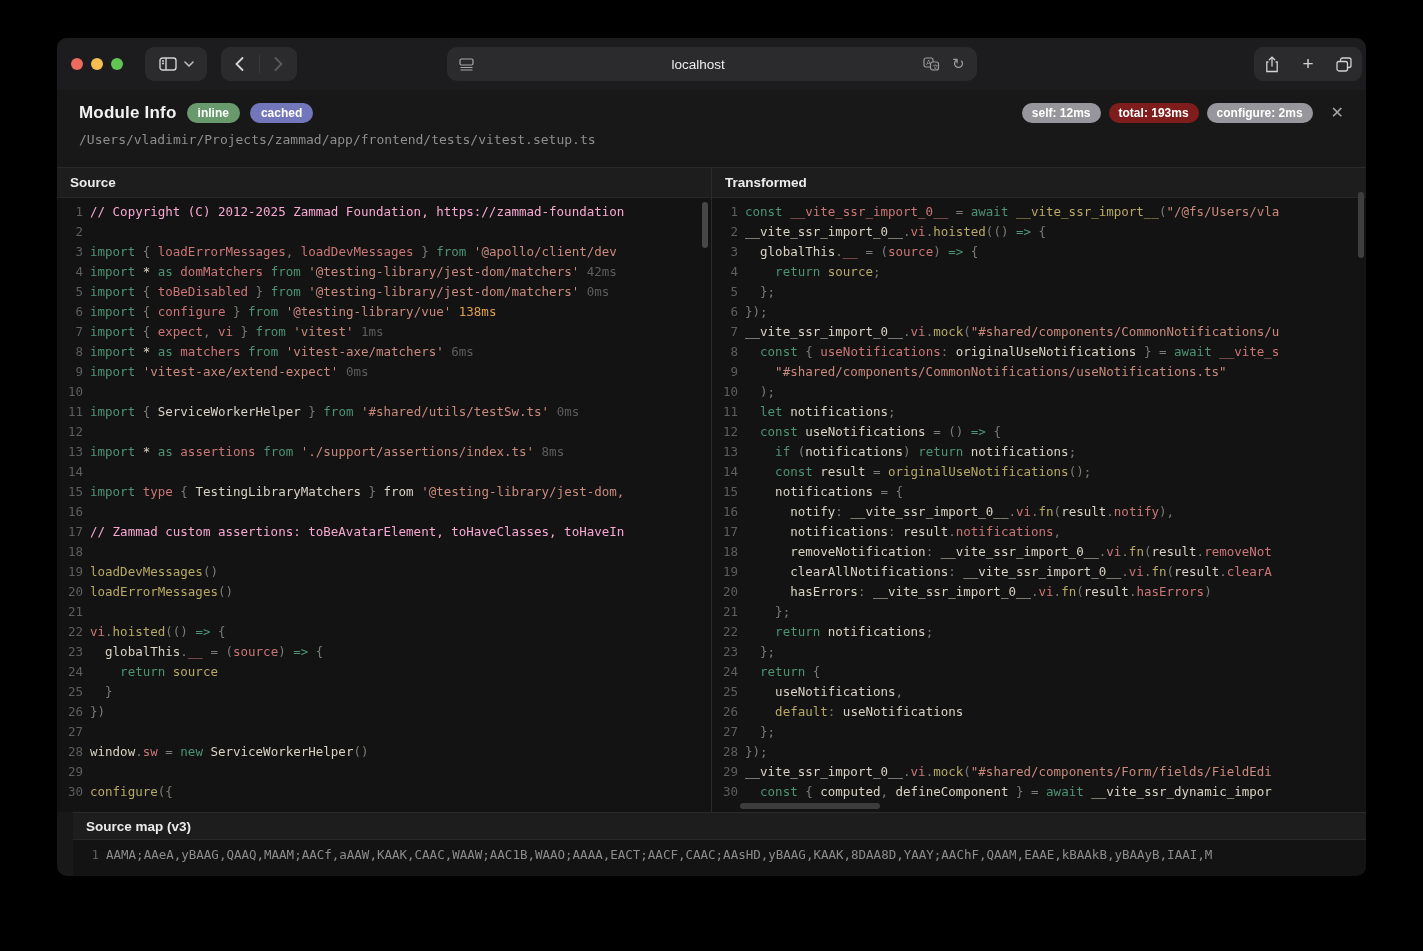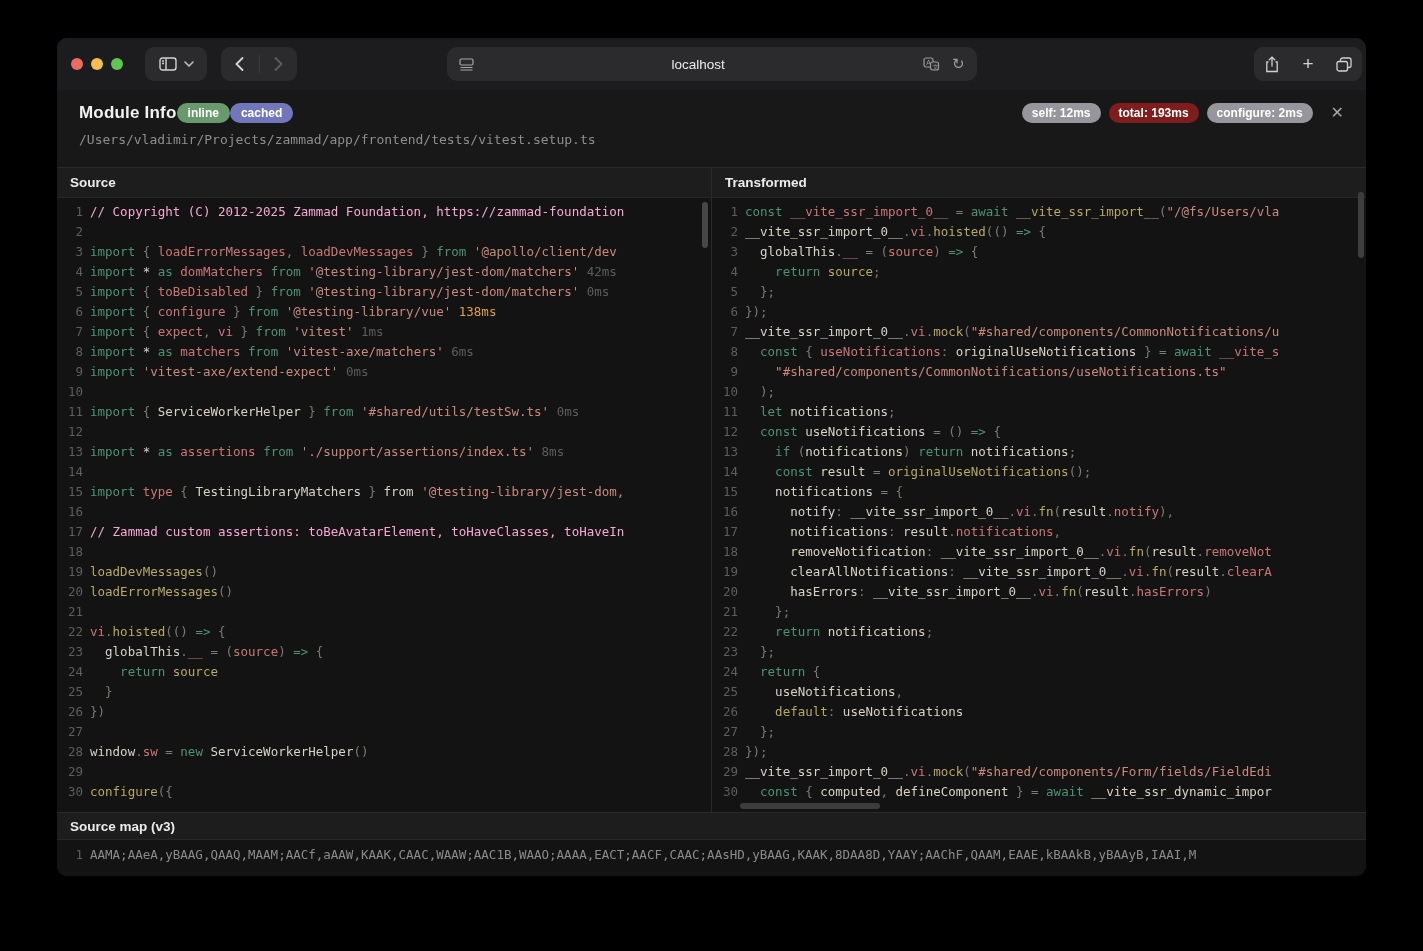--- a/index.html
+++ b/index.html
@@ -27,21 +27,21 @@
   .url-text { flex:1; text-align:center; color:#ededed; font-size:13.5px; }
   .url-icons-right { display:flex; align-items:center; gap:12px; color:#9b9b9b; }
   .right-cluster { margin-left:auto; width:108px; gap:0; display:flex; }
   .right-cluster .seg { flex:1; height:100%; display:flex; align-items:center; justify-content:center; }
   svg.icon { display:block; }
 
   
   .mod-header { height:77px; padding:13px 22px 0 22px; position:relative; }
   .mod-row1 { display:flex; align-items:center; }
   .mod-title { color:#f2f2f2; font-size:17px; font-weight:bold; letter-spacing:.2px; }
-  .badge { color:#fff; font-size:12px; font-weight:bold;
+  .badge { margin-left:10px; color:#fff; font-size:12px; font-weight:bold;
     padding:3px 11px; border-radius:11px; }
   .tpill { margin-left:8px; color:#fff; font-size:12px; font-weight:bold;
     padding:3px 10px; border-radius:10px; }
   .pill-area { margin-left:auto; display:flex; align-items:center; }
   .close-x { margin-left:18px; color:#a6a6a6; font-size:16px; line-height:1; cursor:default; }
   .mod-path { margin-top:9px; color:#8e8e8e; font-size:13px;
     font-family:"DejaVu Sans Mono", monospace; }
 
   
   .panes { display:flex; height:645px; border-top:1px solid #2a2a2a; }
@@ -60,21 +60,21 @@
   .tk-fn{color:#b8a965;} .tk-txt{color:#d8d3c5;} .tk-pun{color:#7c7c76;}
   .tk-cmt{color:#f9a8d4;} .tk-tm{color:#5d5d5d;} .tk-hot{color:#e0a04d;}
 
   .vthumb { position:absolute; width:6px; border-radius:3px; background:#474747; }
   .vthumb.src-thumb { right:3px; top:34px; height:46px; }
   .vthumb.tr-thumb  { right:2px; top:24px; height:66px; background:#3e3e3e; }
   .hthumb { position:absolute; height:6px; border-radius:3px; background:#3c3c3c; }
   .hthumb.tr-h { left:28px; bottom:3px; width:140px; }
 
   
-  .smap { border-top:1px solid #2a2a2a; height:72px; display:flex; flex-direction:column; }
+  .smap { border-top:1px solid #2a2a2a; height:72px; display:flex; flex-direction:column;margin-left:16px; }
   .smap-head { height:27px; background:#1d1d1d; border-bottom:1px solid #272727;
     display:flex; align-items:center; padding-left:13px;
     color:#ececec; font-size:13.5px; font-weight:bold; flex:0 0 27px; }
   .smap-body { flex:1; background:#131313; padding-top:5px; position:relative;
     font-family:"DejaVu Sans Mono", monospace; font-size:12.5px; line-height:20px;
     overflow:hidden; }
   .smap-line { display:flex; white-space:pre; }
   .smap-text { color:#8c8c8c; padding-left:7px; }
   .hthumb.sm-h { left:31px; bottom:2px; width:62px; background:#424242; }
 </style>

